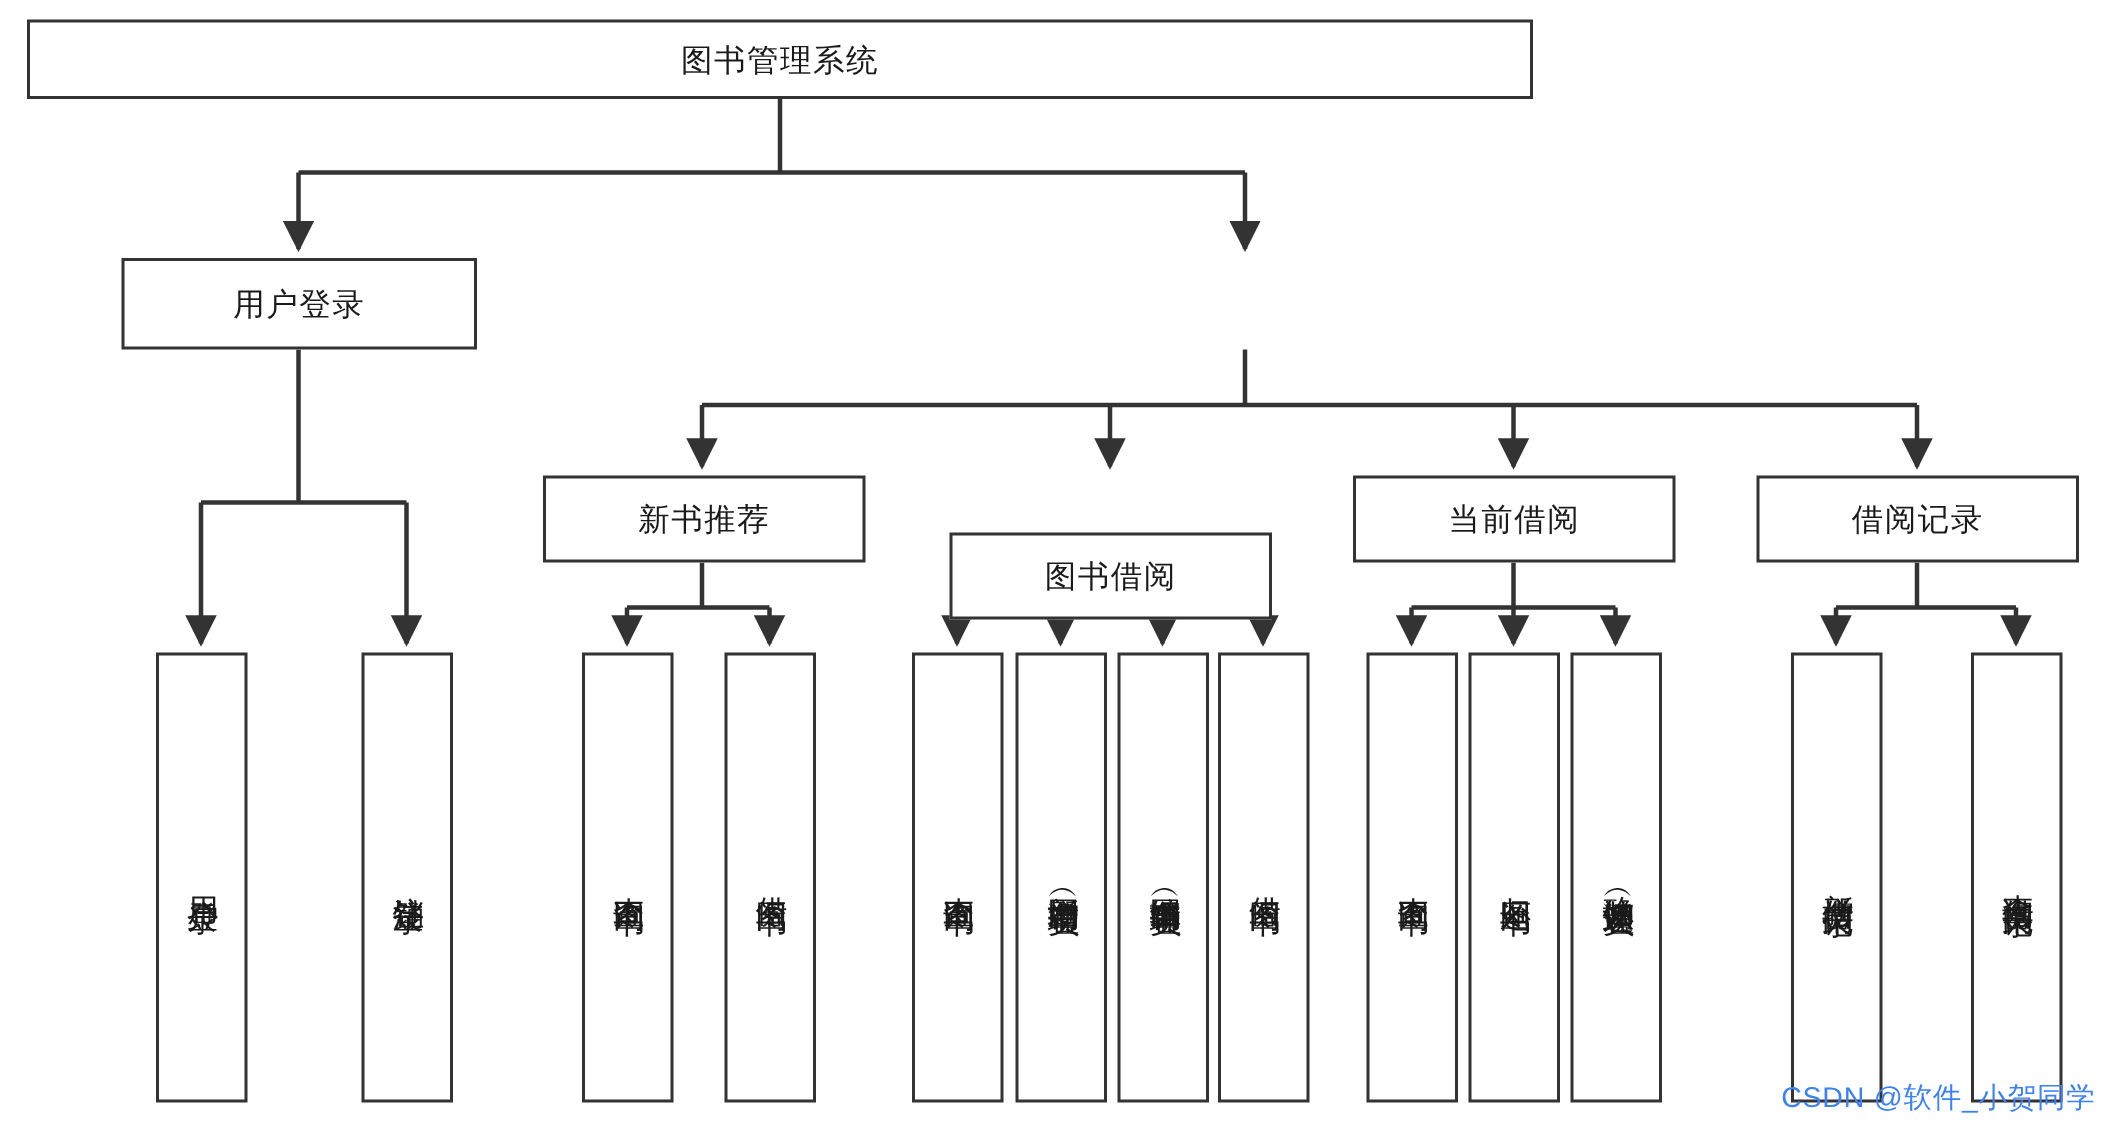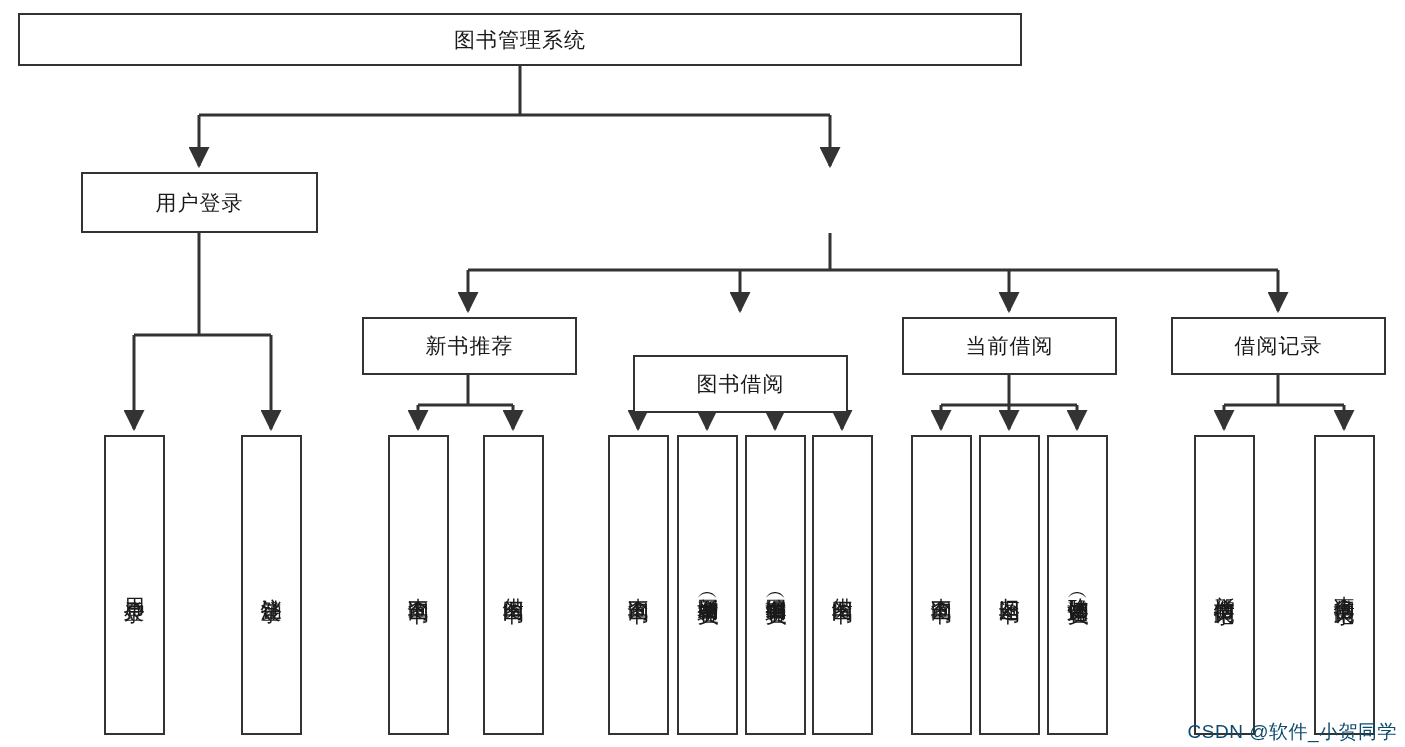--- a/index.html
+++ b/index.html
@@ -54,21 +54,21 @@
   .node.vert.tall .vtext {
     font-size: 21px;
     line-height: 1.28;
     letter-spacing: 1px;
   }
   .watermark {
     position: absolute;
     right: 8px;
     bottom: 2px;
     font-size: 19px;
-    color: #0c4a6e;
+    color: #3b82f6;
     letter-spacing: 0.5px;
     white-space: nowrap;
   }
 </style>
 </head>
 <body>
 
 <div id="canvas">
 
   <svg id="edges" viewBox="0 0 1405 747" xmlns="http://www.w3.org/2000/svg">

